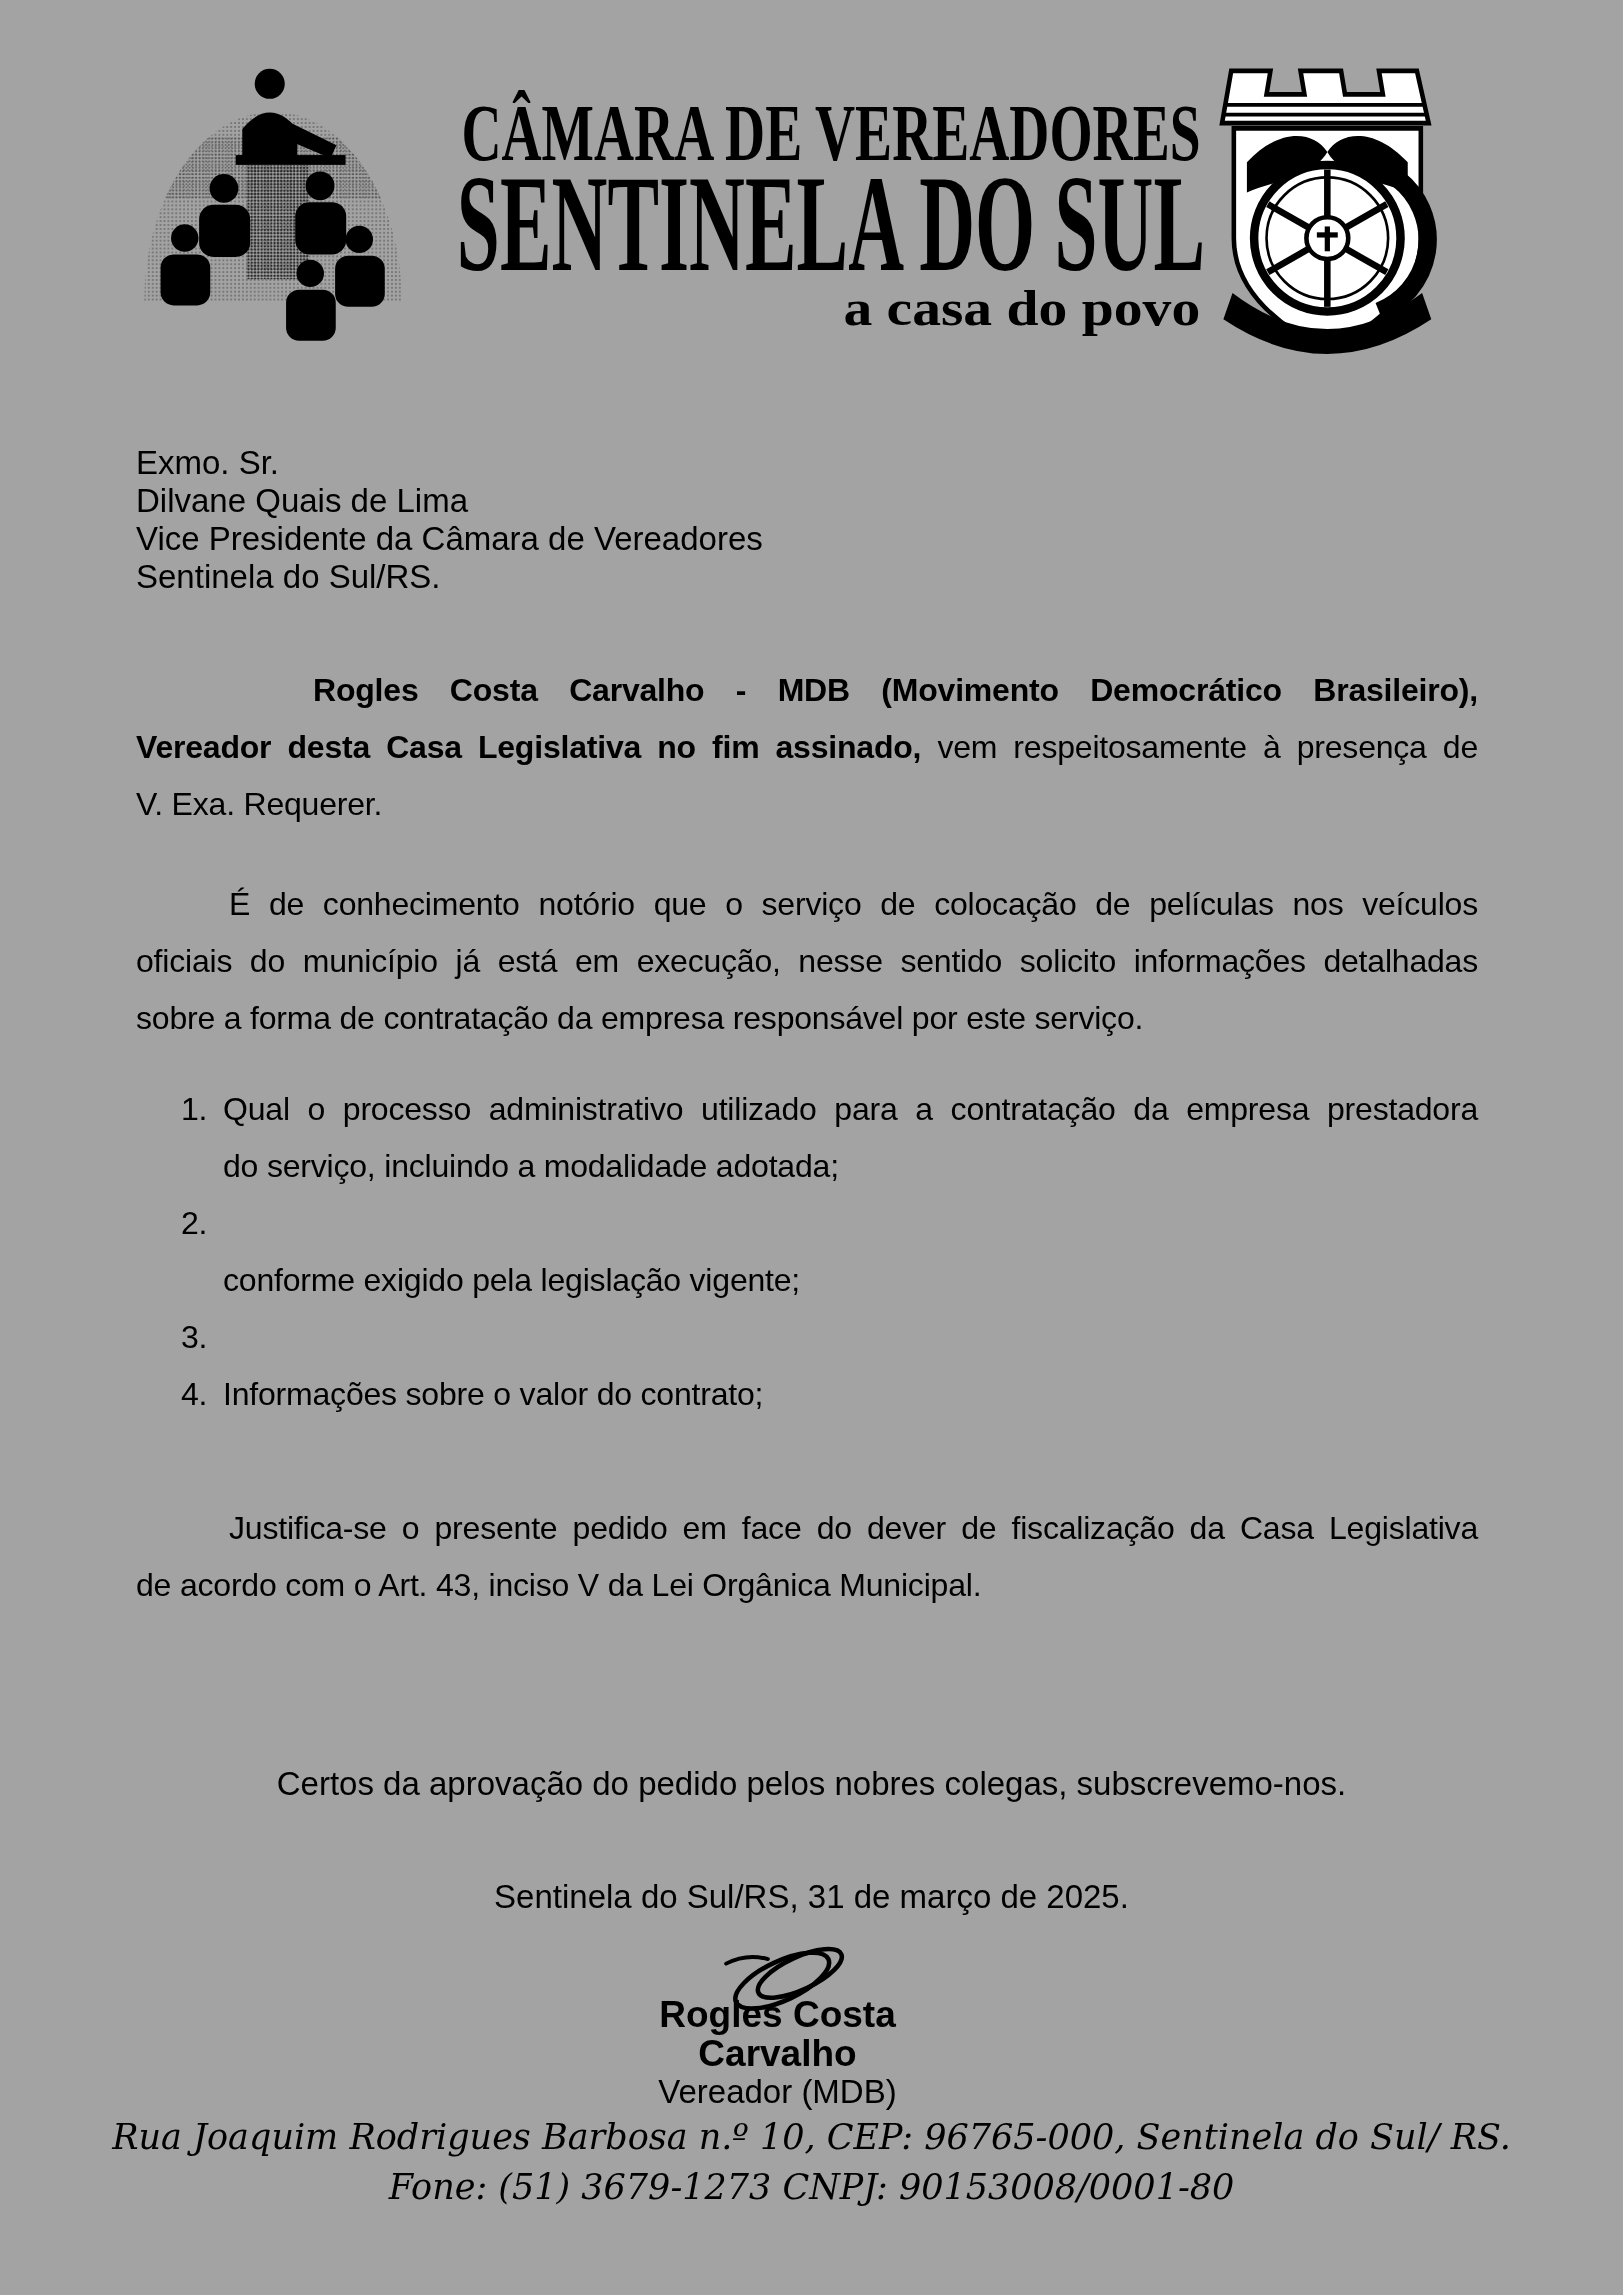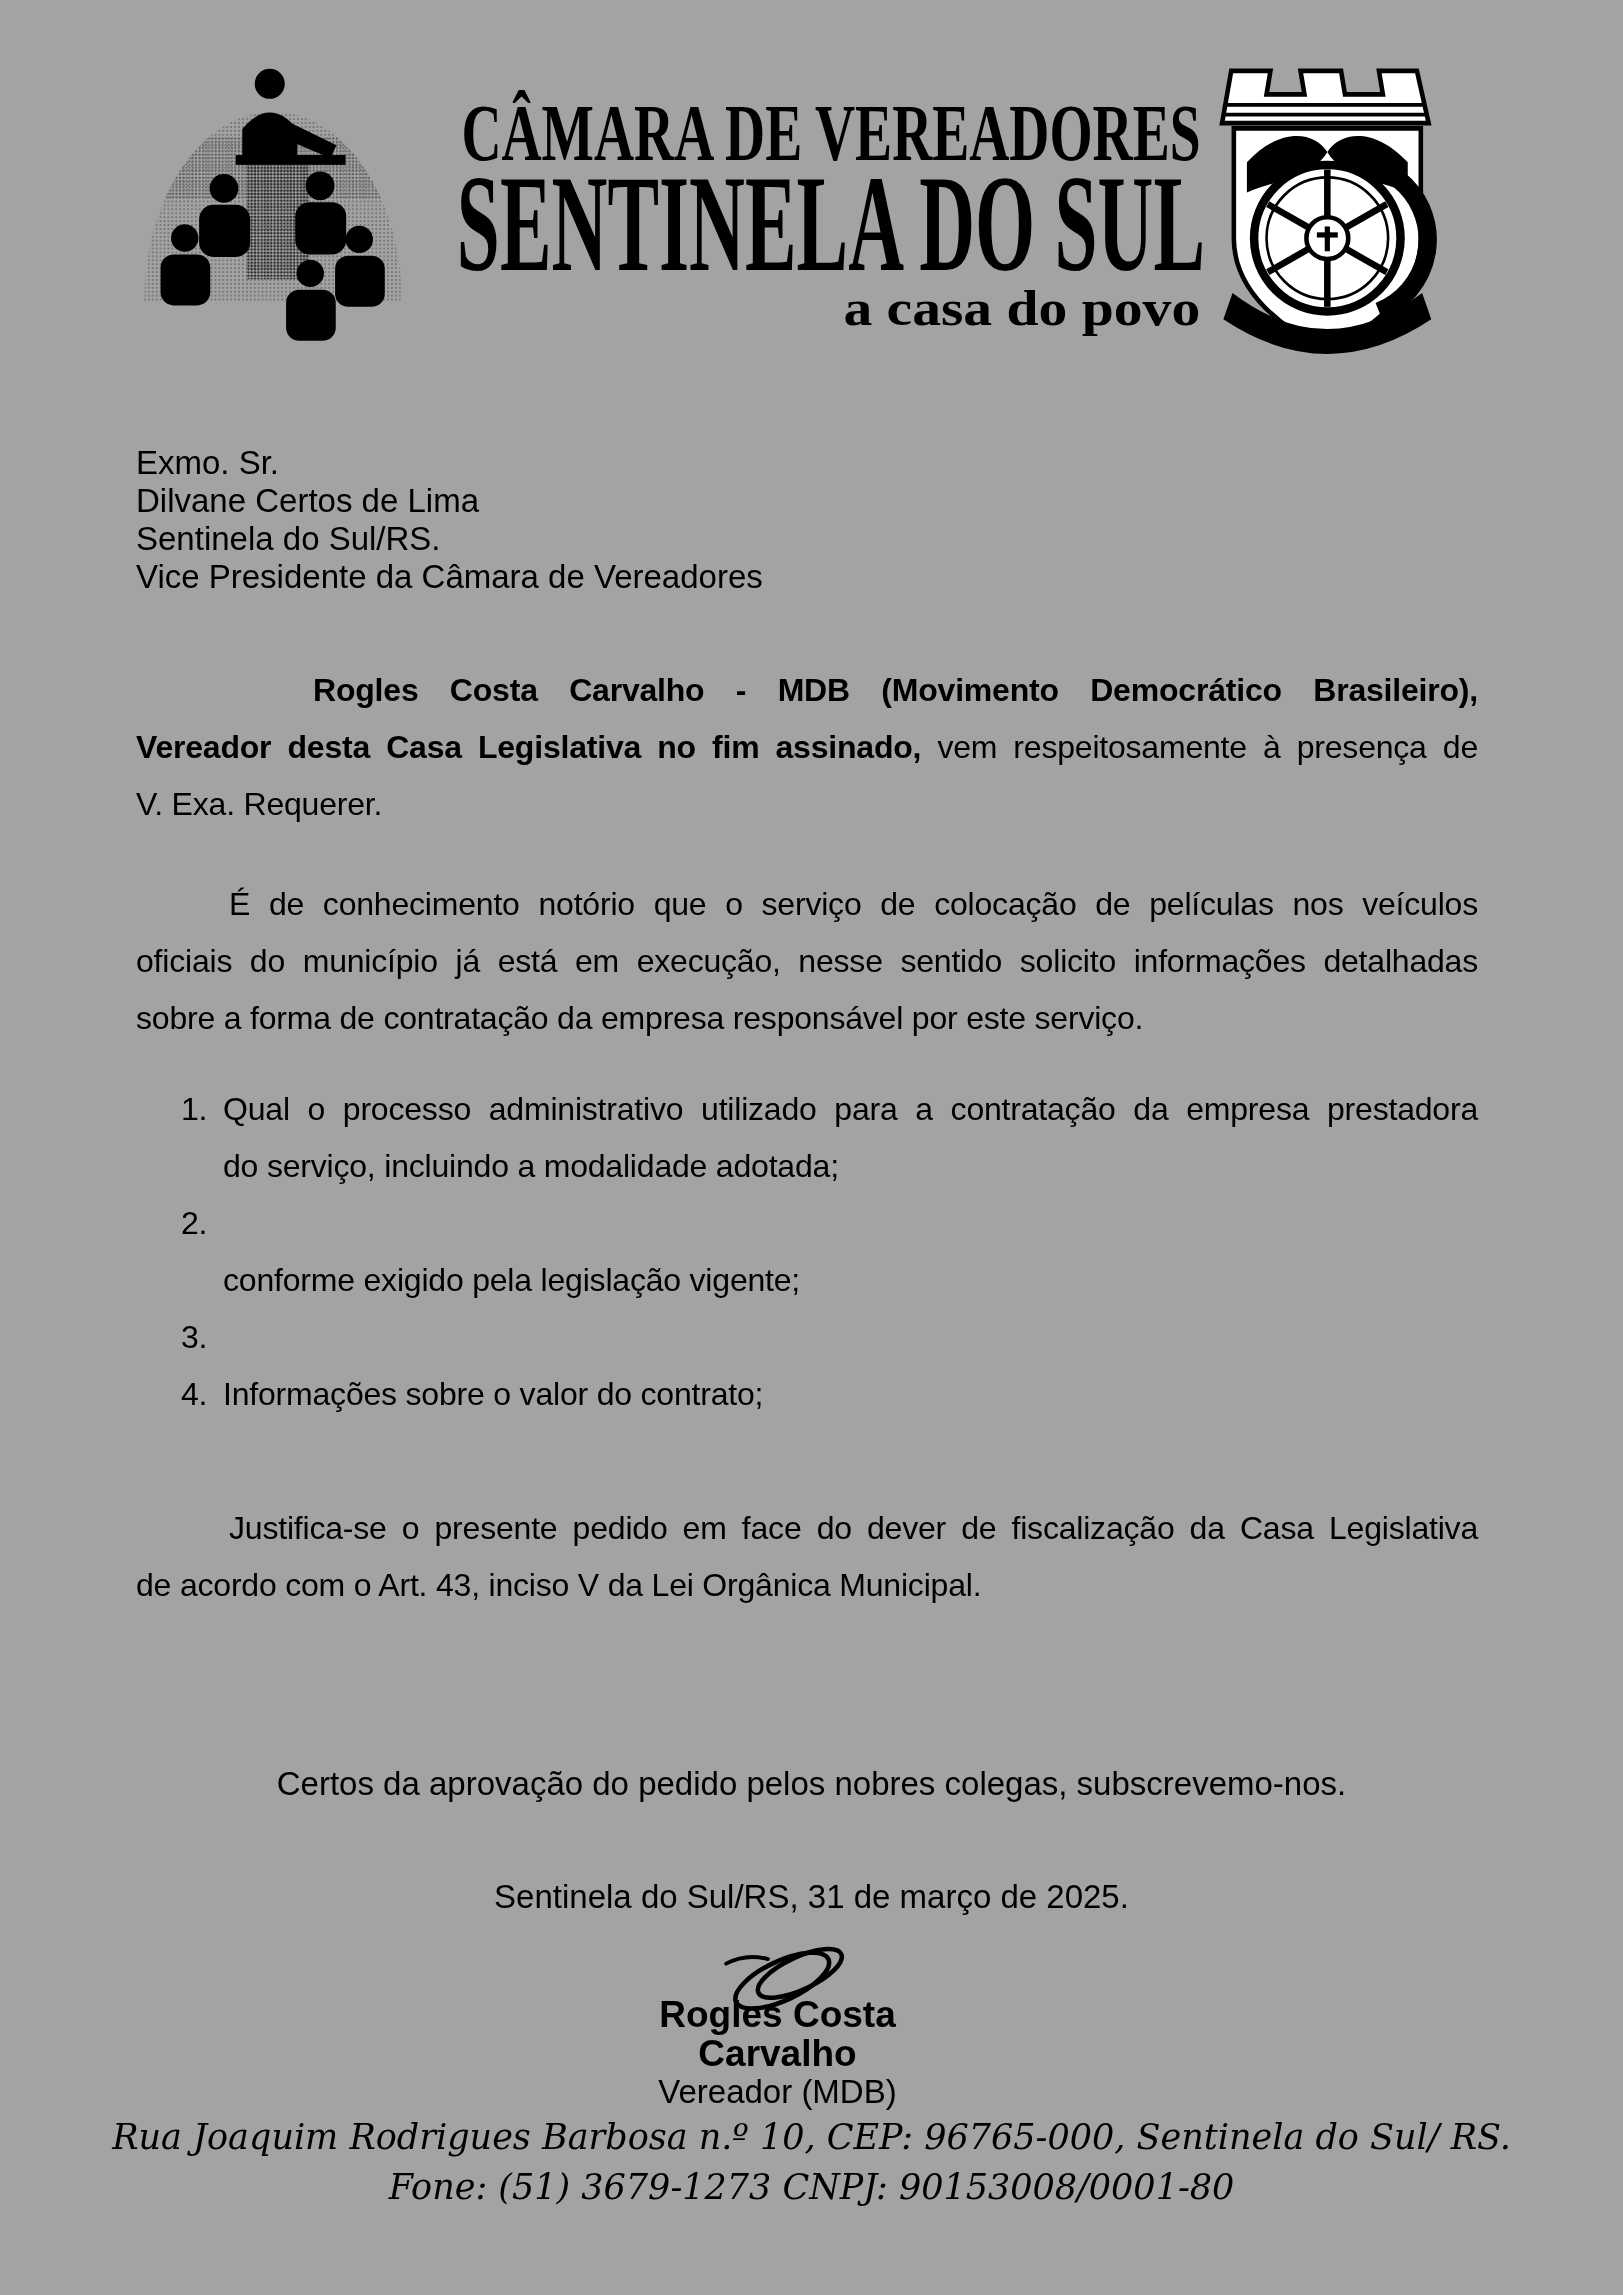--- a/index.html
+++ b/index.html
@@ -128,23 +128,23 @@
     <line x1="157" y1="263" x2="189" y2="263" stroke="#000" stroke-width="8"></line>
 
     <path d="M282,178 A118,118 0 0 1 252,380" fill="none" stroke="#000" stroke-width="28"></path>
 
     <path d="M28,352 Q173,462 318,352 L332,392 Q173,498 14,392 Z" fill="#000"></path>
   </svg>
 
 
   <div class="address">
     <div>Exmo. Sr.</div>
-    <div>Dilvane Certos de Lima</div>
+    <div>Dilvane Quais de Lima</div>
+    <div>Vice Presidente da Câmara de Vereadores</div>
     <div>Sentinela do Sul/RS.</div>
-    <div>Vice Presidente da Câmara de Vereadores</div>
   </div>
 
   <div id="para1" class="para">
     <div class="jline ind270 b">Rogles Costa Carvalho - MDB (Movimento Democrático Brasileiro),</div>
     <div class="jline"><span class="b">Vereador desta Casa Legislativa no fim assinado,</span>
       <span>vem respeitosamente à presença de</span></div>
     <div class="line">V. Exa. Requerer.</div>
   </div>
 
   <div id="para2" class="para">

